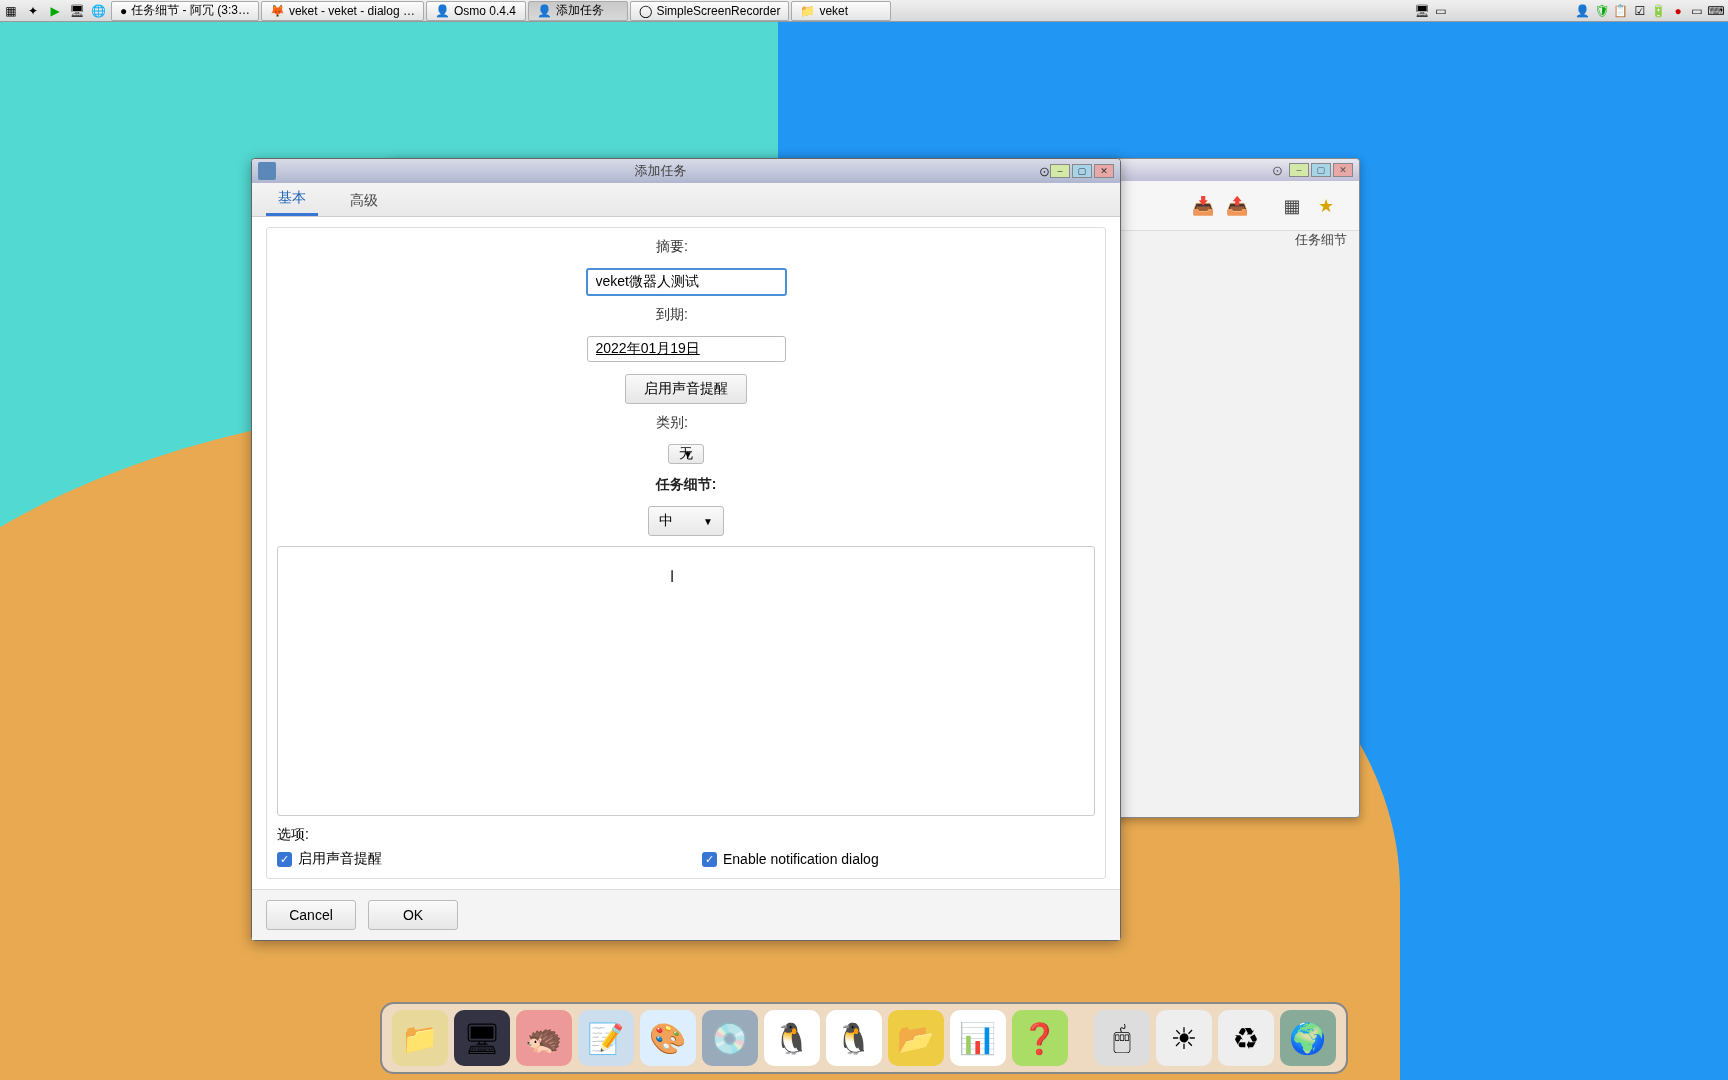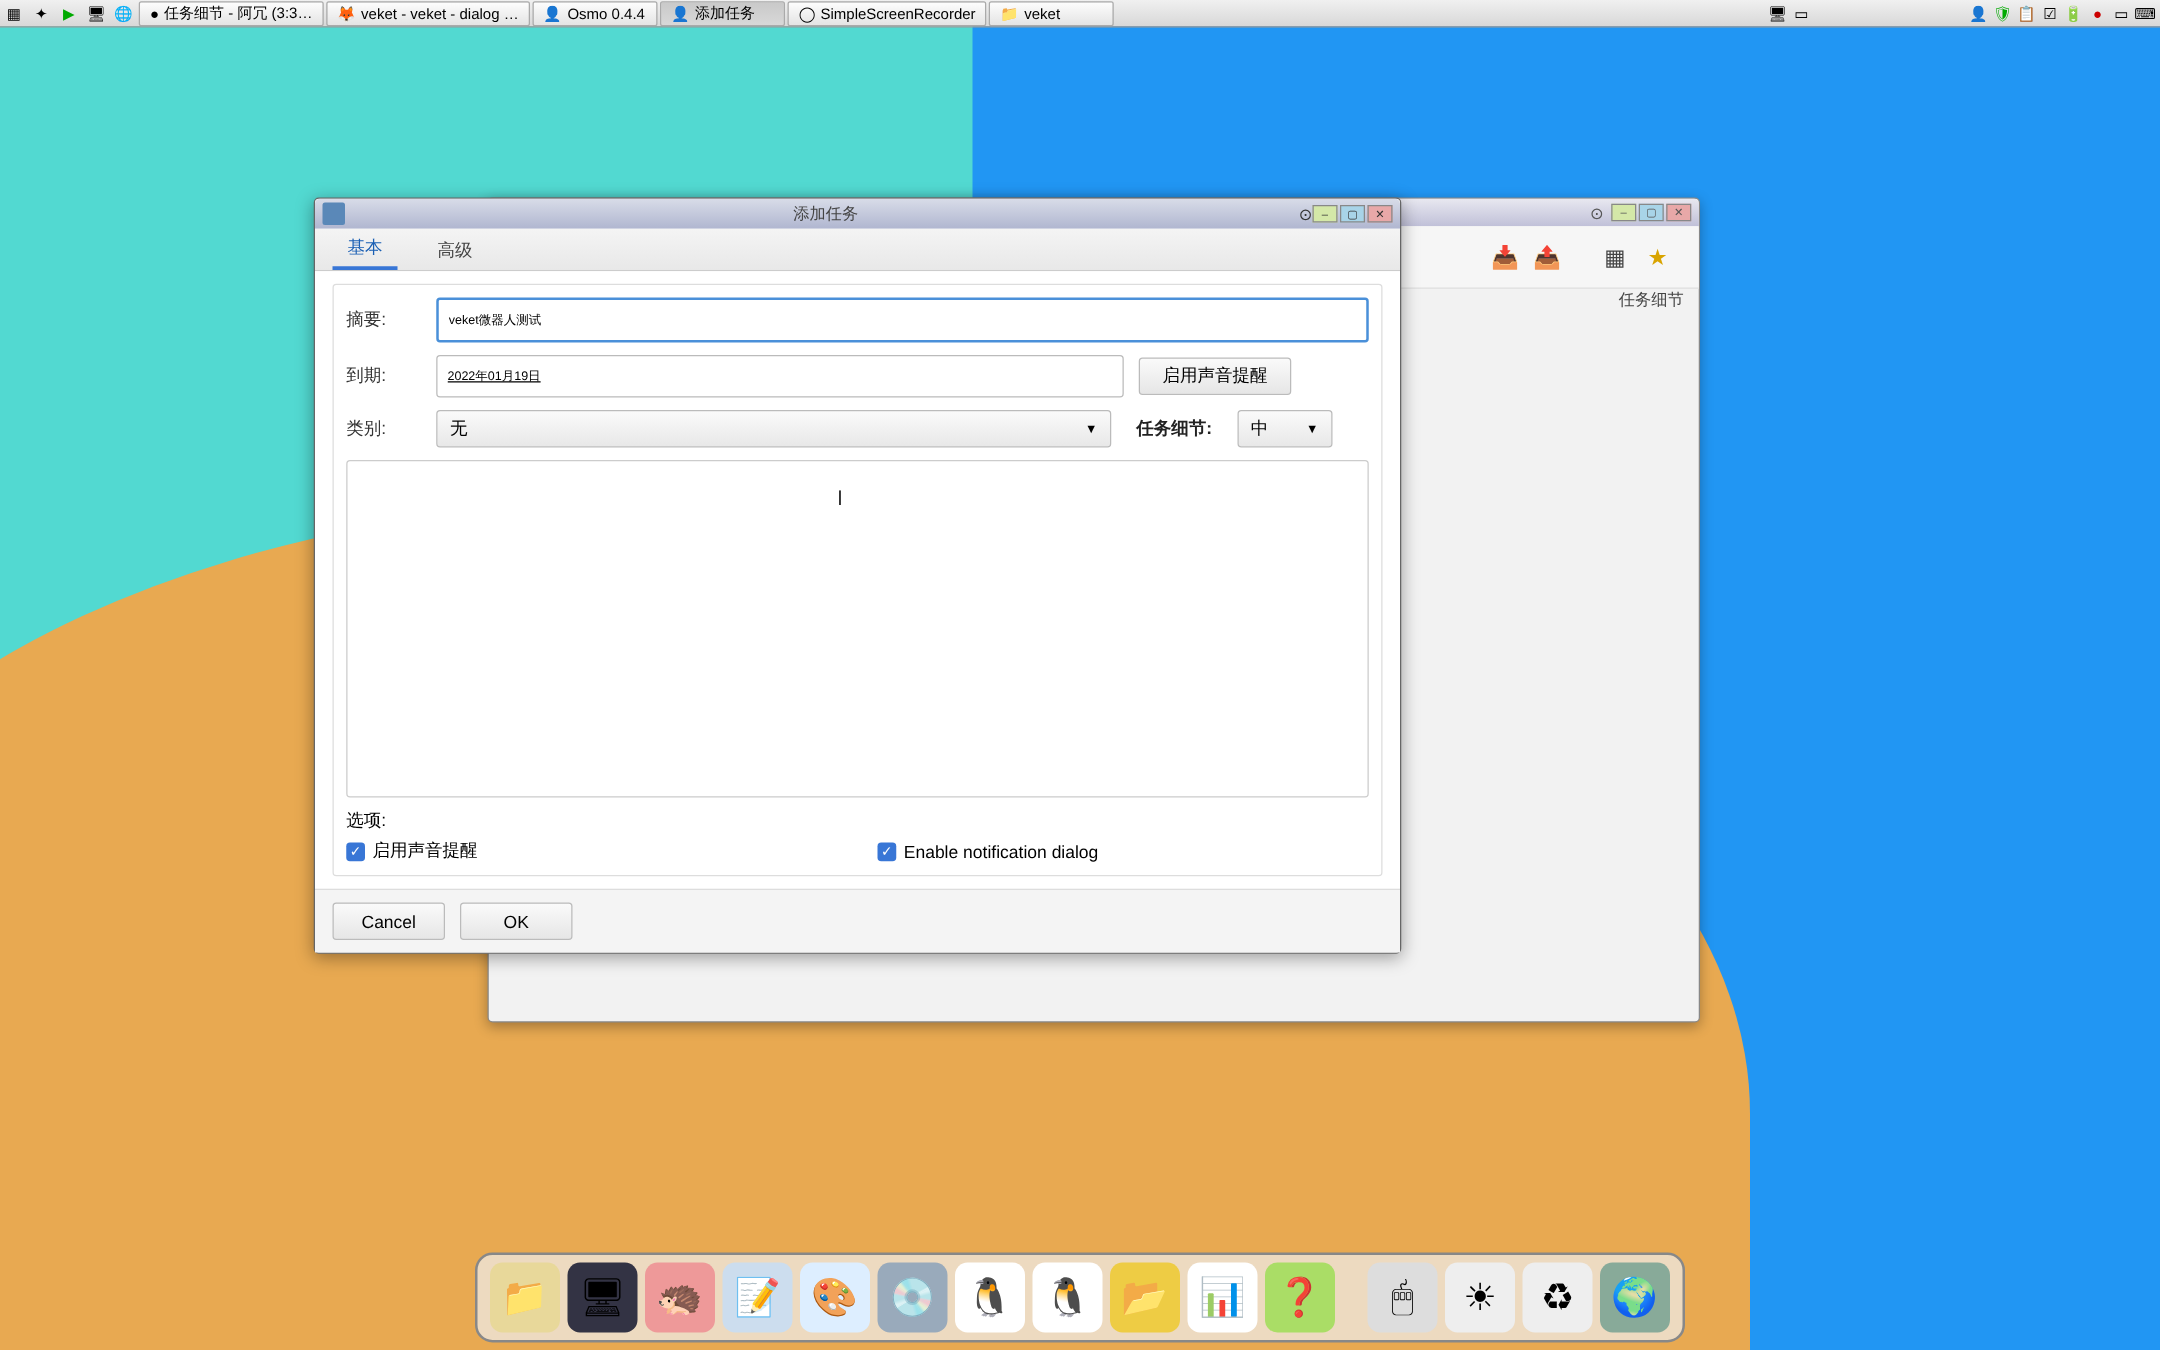--- a/index.html
+++ b/index.html
@@ -68,24 +68,24 @@
 .dialog .tabs {
   height:34px; background:linear-gradient(#f4f4f4,#e8e8e8); border-bottom:1px solid #ccc;
   display:flex; align-items:flex-end; padding:0 14px; gap:20px; font-size:14px;
 }
 .dialog .tab { padding:8px 12px 6px; color:#444; cursor:pointer; }
 .dialog .tab.active { color:#1a5fb4; border-bottom:3px solid #3876d6; }
 .dialog .body { padding:10px 14px; background:#fff; }
 .dialog .group {
   border:1px solid #ddd; border-radius:3px; padding:10px; background:#fff;
 }
-.row { display:flex; align-items:center; gap:12px; margin-bottom:10px; font-size:14px; }
+.row { display:flex; align-items:center; gap:12px; margin-bottom:10px; font-size:14px;flex-direction:column; }
 .row .lbl { width:60px; color:#333; }
 .row input[type=text] {
-  flex:1; height:20px; padding:16px 8px; border:1px solid #bbb; border-radius:3px; font-size:10px;
+  flex:1; height:20px; padding:4px 8px; border:1px solid #bbb; border-radius:3px; font-size:14px;
 }
 .row input.focus { border:2px solid #4a90d9; outline:none; }
 .row .btn {
   height:30px; padding:0 18px; background:linear-gradient(#fafafa,#e6e6e6);
   border:1px solid #bbb; border-radius:3px; font-size:14px; cursor:pointer;
 }
 .row select, .selbox {
   height:30px; padding:0 10px; background:linear-gradient(#fafafa,#e8e8e8);
   border:1px solid #bbb; border-radius:3px; font-size:14px;
   display:flex; align-items:center; gap:6px; cursor:pointer; position:relative;

